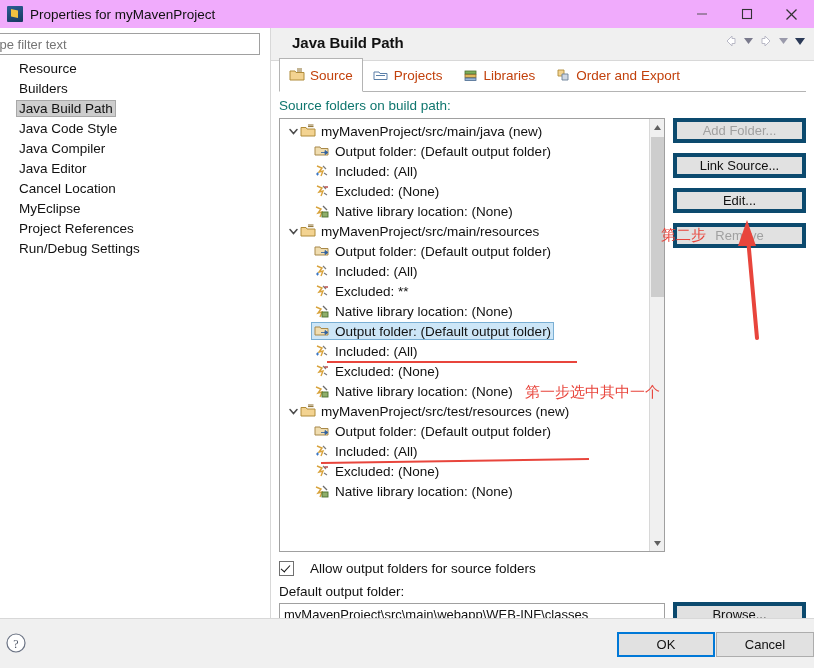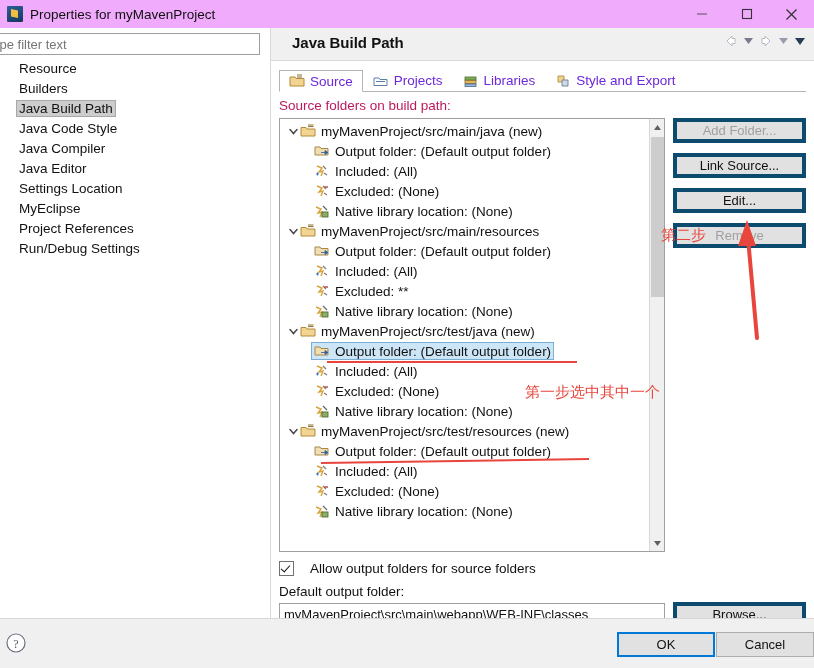--- a/index.html
+++ b/index.html
@@ -120,39 +120,39 @@
   
   .tabstrip {
     position: absolute; left: 8px; top: 40px;
     width: 527px; height: 23px;
     border-bottom: 1px solid #b4b4b4;
     display: flex; align-items: flex-end;
   }
   .tab {
     height: 22px;
     display: flex; align-items: center; gap: 5px;
-    padding: 4px 9px;
-    font-size: 13.5px; color: #6d28d9;
+    padding: 16px 9px;
+    font-size: 13.5px; color: #c2410c;
     border: 1px solid transparent;
     border-bottom: none;
     background: transparent;
     box-sizing: border-box;
     white-space: nowrap;
   }
   .tab.active {
     background: #ffffff;
     border: 1px solid #b4b4b4;
     border-bottom: 1px solid #ffffff;
     margin-bottom: -1px;
   }
   .tab .ticon { width: 16px; height: 16px; flex: none; position: relative; }
 
   .section-label {
     position: absolute; left: 8px; top: 70px;
-    font-size: 13.5px; color: #be185d;
+    font-size: 13.5px; color: #0f766e;
   }
 
   
   .treebox {
     position: absolute; left: 8px; top: 90px;
     width: 386px; height: 434px;
     border: 1px solid #a0a0a0;
     background: #ffffff;
     box-sizing: border-box;
     overflow: hidden;
@@ -352,21 +352,21 @@
       <div class="navitem">
           <span class="lbl">Java Code Style</span>
         </div>
       <div class="navitem">
           <span class="lbl">Java Compiler</span>
         </div>
       <div class="navitem">
           <span class="lbl">Java Editor</span>
         </div>
       <div class="navitem">
-          <span class="lbl">Settings Location</span>
+          <span class="lbl">Cancel Location</span>
         </div>
       <div class="navitem">
           <span class="lbl">MyEclipse</span>
         </div>
       <div class="navitem">
           <span class="lbl">Project References</span>
         </div>
       <div class="navitem">
           <span class="lbl">Run/Debug Settings</span>
         </div>
@@ -435,21 +435,21 @@
         </span>
         <span>Libraries</span>
       </div>
       <div class="tab">
         <span class="ticon">
           <svg width="16" height="16" viewBox="0 0 16 16">
             <path d="M3 3 L9 3 L9 9 L3 9 Z" fill="#f3d391" stroke="#b08c3a" stroke-width="0.9"></path>
             <path d="M7 7 L13 7 L13 13 L7 13 Z" fill="#cfd8e3" stroke="#6a7f96" stroke-width="0.9"></path>
           </svg>
         </span>
-        <span>Style and Export</span>
+        <span>Order and Export</span>
       </div>
     </div>
 
     <div class="section-label">Source folders on build path:</div>
 
     <div class="treebox">
       <div class="tree-inner" id="tree-content">
           <div class="trow root">
             <span class="twisty">
               <svg width="9" height="9" viewBox="0 0 9 9">
@@ -544,32 +544,20 @@
           </div>
           <div class="trow child">
             <span class="selwrap">
               <span class="ticon16"><svg width="16" height="16" viewBox="0 0 16 16">
                   <path d="M2 4 L7 6 L4 10 L8 9 L6 14" stroke="#d8a23a" stroke-width="1.4" fill="none"></path>
                   <rect x="8" y="9" width="6" height="5" fill="#8fae6a" stroke="#4a7030" stroke-width="0.9"></rect>
                   <path d="M9 3 L13 7" stroke="#6a6a6a" stroke-width="1.2"></path>
                 </svg></span>
               <span>Native library location: (None)</span>
             </span>
-          </div>
-          <div class="trow root">
-            <span class="twisty">
-              <svg width="9" height="9" viewBox="0 0 9 9">
-                <path d="M1 2.5 L4.5 6.5 L8 2.5" stroke="#4a4a4a" stroke-width="1.5" fill="none" stroke-linecap="round"></path>
-              </svg>
-            </span>
-            <span class="ticon16"><svg width="16" height="16" viewBox="0 0 16 16">
-                <path d="M1 4.5 L6 4.5 L7 6 L15 6 L15 13 L1 13 Z" fill="#f3d391" stroke="#b08c3a" stroke-width="1"></path>
-                <path d="M8 2 L13.5 2 M8 3.6 L13.5 3.6" stroke="#8a6c2a" stroke-width="1"></path>
-              </svg></span>
-            <span>myMavenProject/src/test/java (new)</span>
           </div>
           <div class="trow child selected">
             <span class="selwrap">
               <span class="ticon16"><svg width="16" height="16" viewBox="0 0 16 16">
                   <path d="M1 4 L6 4 L7 5.5 L14 5.5 L14 12 L1 12 Z" fill="#f0ddb0" stroke="#a8894a" stroke-width="1"></path>
                   <path d="M7 9.5 L13 9.5 M11 7.5 L14 9.5 L11 11.5 Z" fill="#3a76c4" stroke="#2b5a98" stroke-width="0.8"></path>
                 </svg></span>
               <span>Output folder: (Default output folder)</span>
             </span>
           </div>

